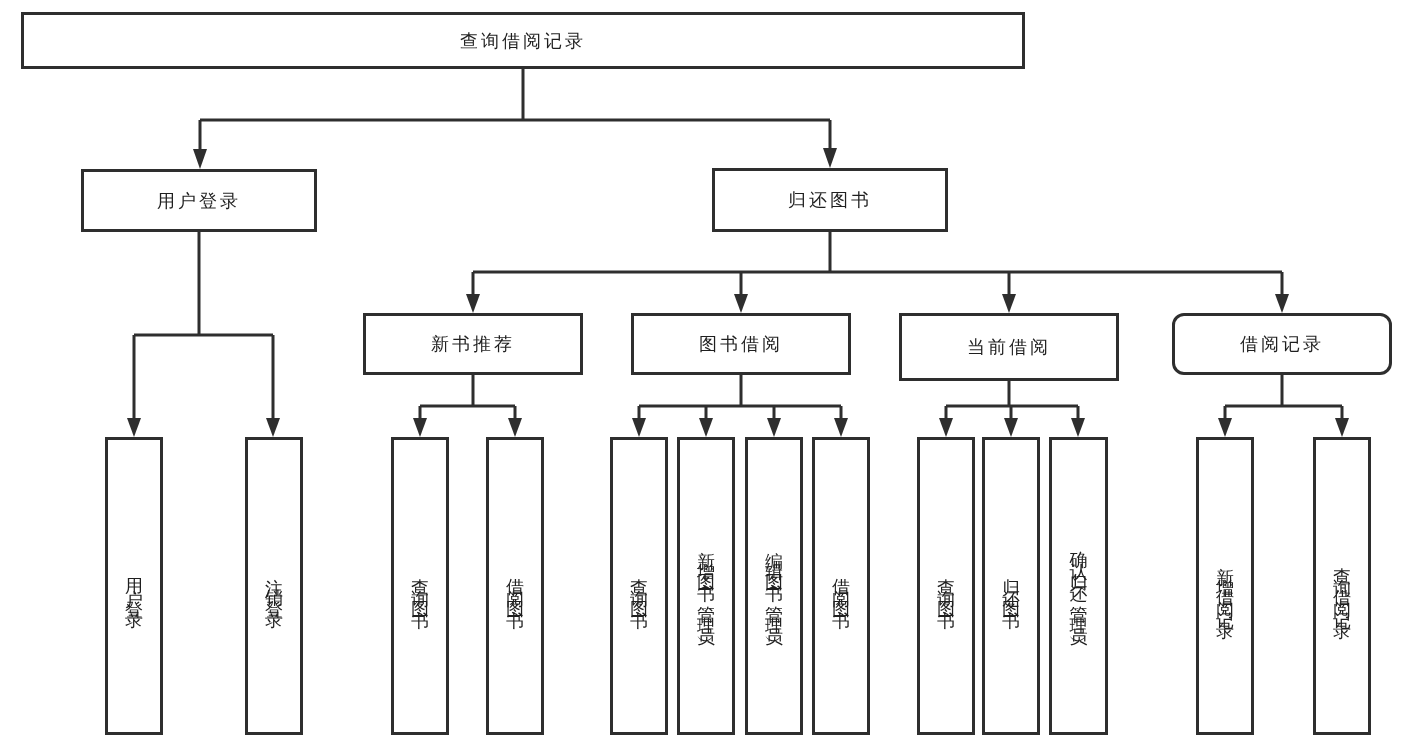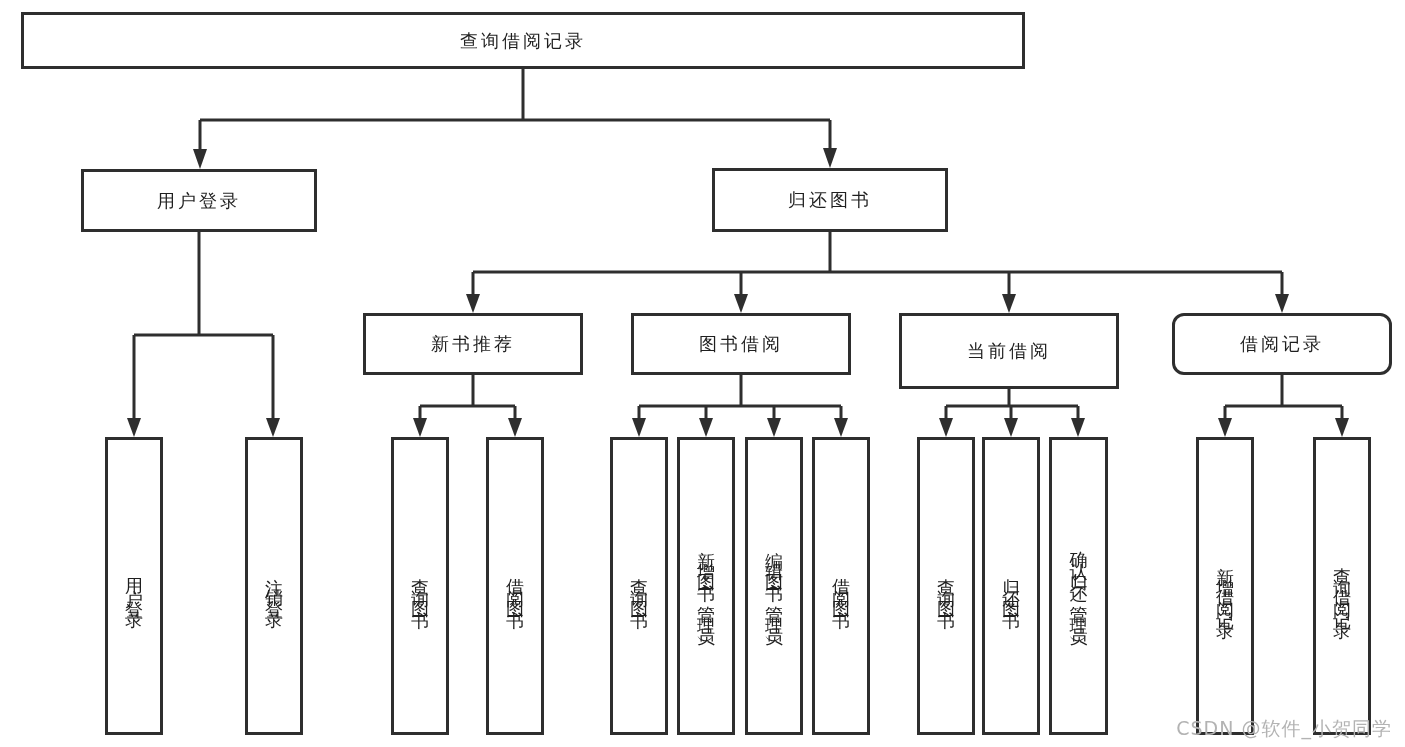--- a/index.html
+++ b/index.html
@@ -108,21 +108,21 @@
   <div class="box" style="left:712px;top:168px;width:236px;height:64px;">
     <span class="h-label">归还图书</span>
   </div>
 
   <div class="box" style="left:631px;top:313px;width:220px;height:62px;">
     <span class="h-label">图书借阅</span>
   </div>
   <div class="box" style="left:363px;top:313px;width:220px;height:62px;">
     <span class="h-label">新书推荐</span>
   </div>
-  <div class="box" style="left:899px;top:313px;width:220px;height:76px;">
+  <div class="box" style="left:899px;top:313px;width:220px;height:68px;">
     <span class="h-label">当前借阅</span>
   </div>
   <div class="box" style="left:1172px;top:313px;width:220px;height:62px;border-radius:12px;">
     <span class="h-label">借阅记录</span>
   </div>
 
   <div class="box" style="left:105px;top:437px;width:58px;height:298px;">
     <span class="v-label">用户登录</span>
   </div>
   <div class="box" style="left:245px;top:437px;width:58px;height:298px;">
@@ -159,14 +159,13 @@
     <span class="v-label">确认归还（管理员）</span>
   </div>
 
   <div class="box" style="left:1196px;top:437px;width:58px;height:298px;">
     <span class="v-label">新增借阅记录</span>
   </div>
   <div class="box" style="left:1313px;top:437px;width:58px;height:298px;">
     <span class="v-label">查询借阅记录</span>
   </div>
 
-  <div class="watermark">CSDN @软件_小贺同学</div>
 </div>
 
 </body></html>

